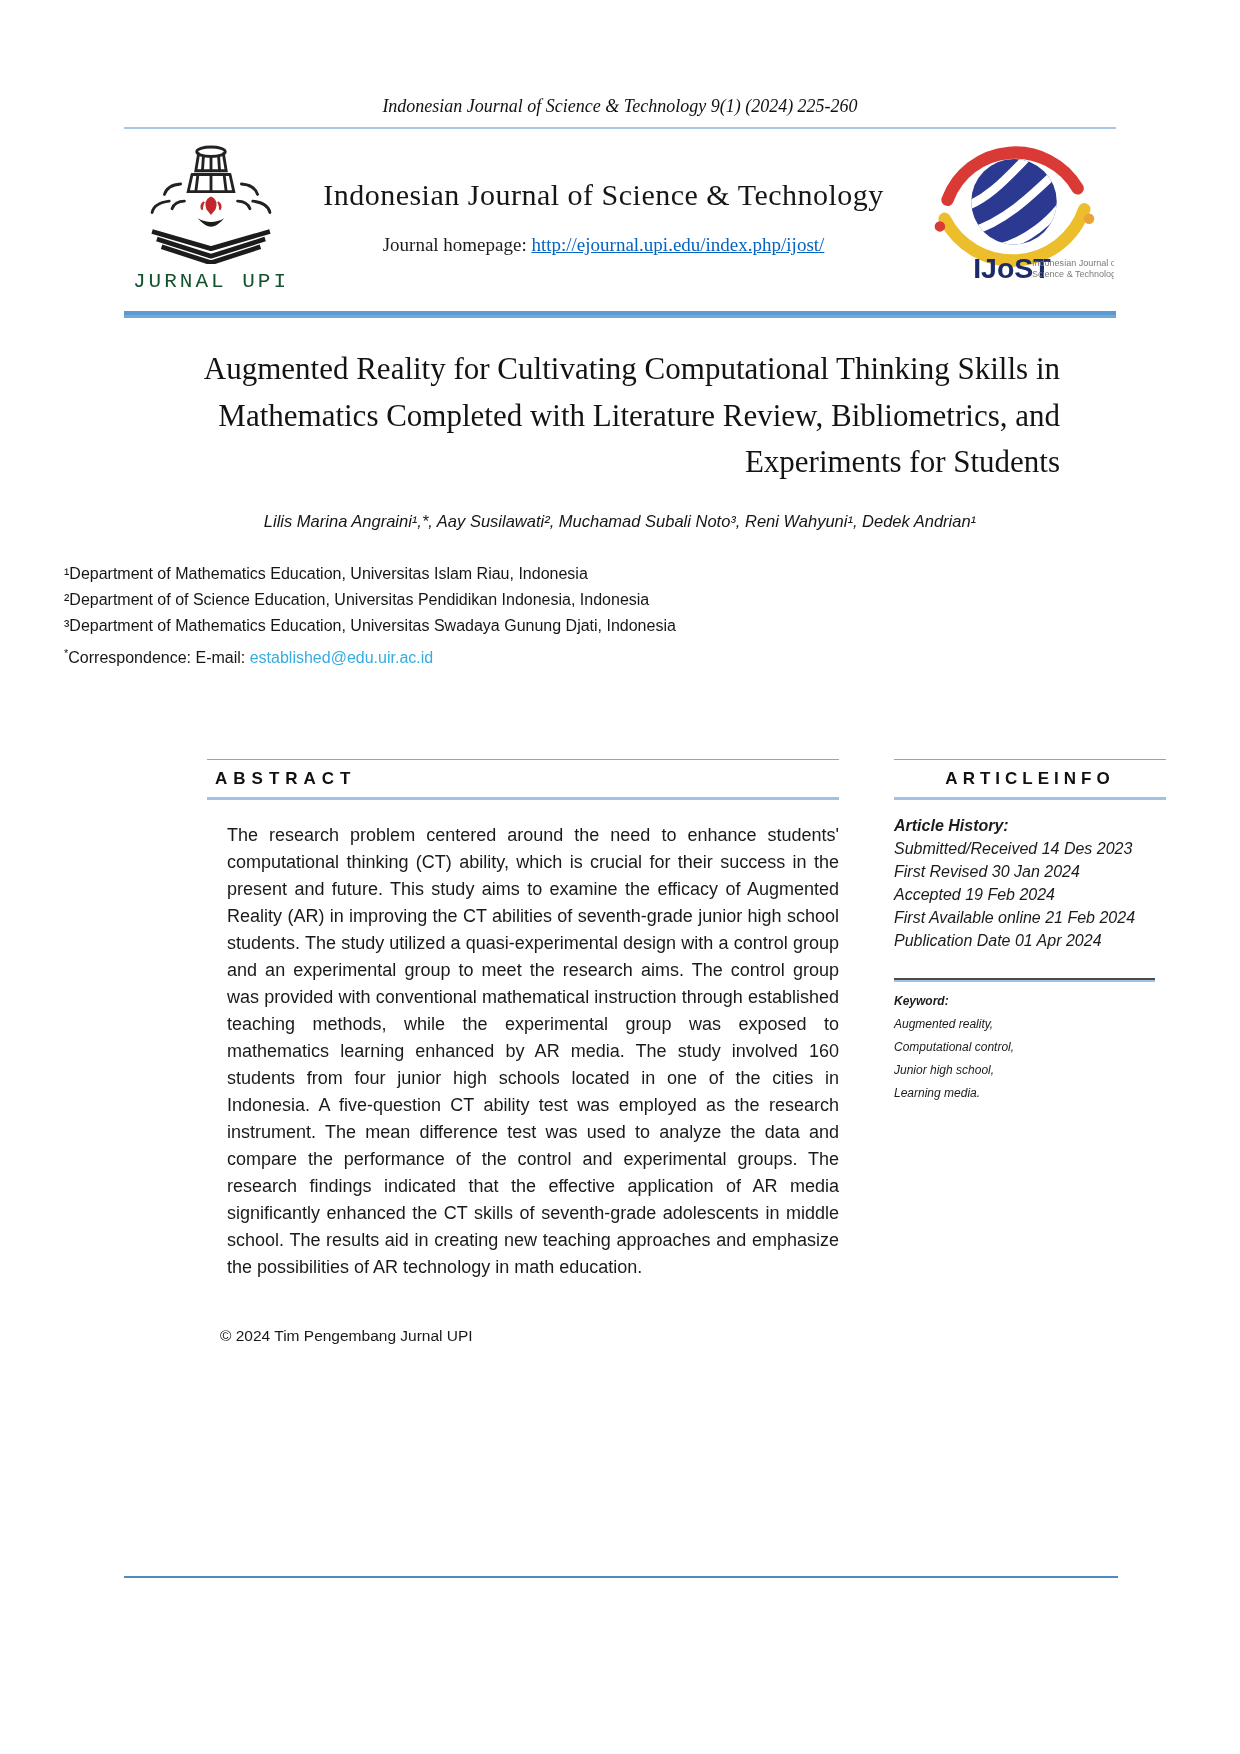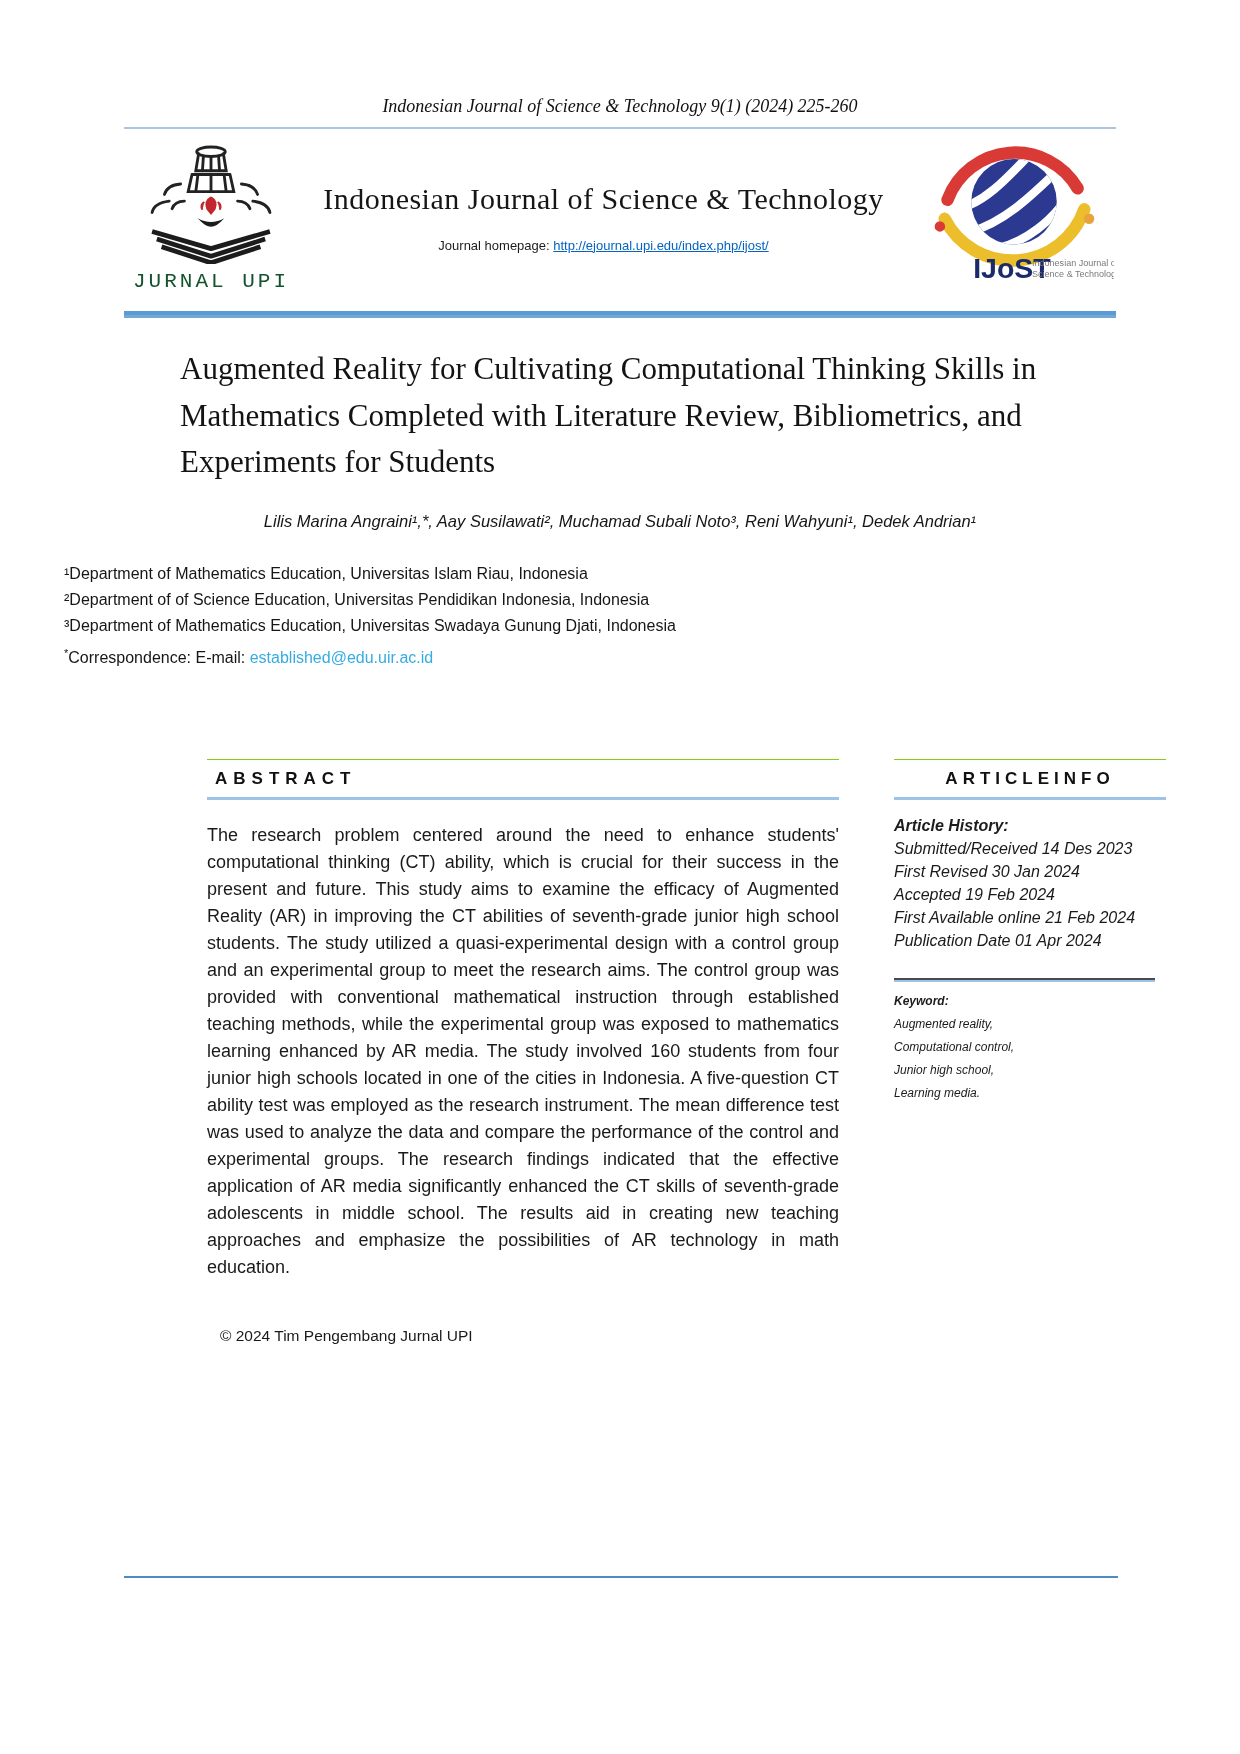--- a/index.html
+++ b/index.html
@@ -38,35 +38,35 @@
     font-size:21px; letter-spacing:3px; color:#14532d; margin-top:2px;
     white-space:nowrap;
   }
   .header-center { flex:1 1 auto; text-align:center; padding:0 6px; }
   .journal-title {
     font-family:"Liberation Serif", serif;
     font-size:30px;
     color:#161616;
     letter-spacing:0.5px;
   }
-  .homepage-line { margin-top:22px; font-size:13px; color:#1c1c1c; }
+  .homepage-line { margin-top:22px; font-size:19px; color:#1c1c1c;font-family:Liberation Serif, serif; }
   .homepage-link { color:#0563C1; text-decoration:underline; cursor:pointer; }
   .ijost-logo-box { width:205px; flex:0 0 auto; text-align:center; }
   
   .rule-double {
     margin:16px 60px 0 60px;
     height:4px;
     border-top:4px solid #5B9BD5;
     border-bottom:3px solid #74A7D4;
   }
   
   .article-title {
     margin:28px auto 0 auto;
     max-width:880px;
-    text-align:left;
+    text-align:right;
     font-family:"Liberation Serif", serif;
     font-size:31px;
     line-height:1.5;
     color:#131313;
   }
   .authors {
     margin-top:26px;
     text-align:center;
     font-style:italic;
     font-size:16.5px;
@@ -98,20 +98,21 @@
     letter-spacing:6px;
     color:#111;
   }
   .col-info .section-heading { text-align:center; padding-left:0; letter-spacing:5px; }
   .abstract-body {
     margin-top:22px;
     font-size:18px;
     line-height:27px;
     text-align:justify;
     color:#1a1a1a;
+    margin-left:20px;
   }
   .copyright { margin-top:46px; font-size:15.5px; color:#1a1a1a;margin-left:13px; }
   .info-block { margin-top:14px; font-size:16px; line-height:23px; }
   .info-label { font-weight:bold; font-style:italic; }
   .info-item { font-style:italic; color:#1a1a1a; }
   .info-separator {
     margin-top:26px;
     width:96%;
     height:3px;
     border-top:2px solid #4a4a4a;

